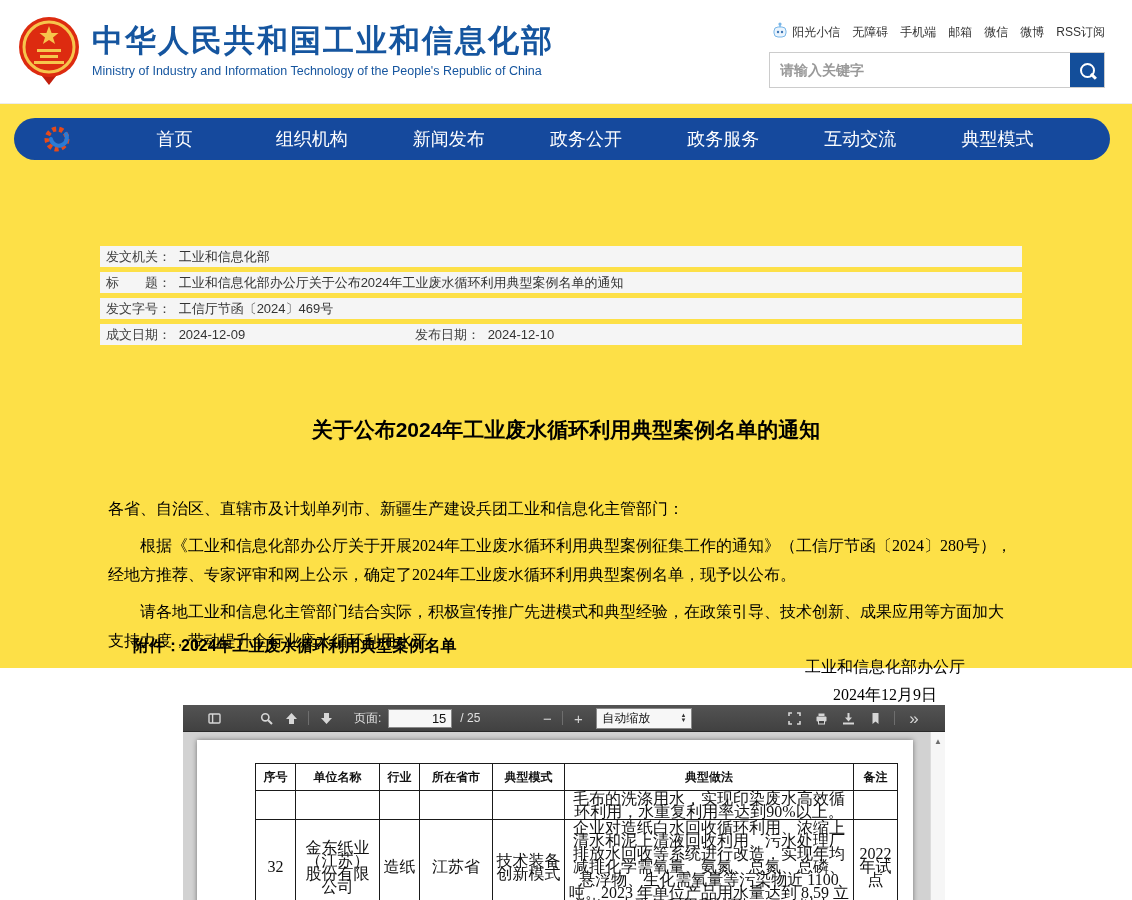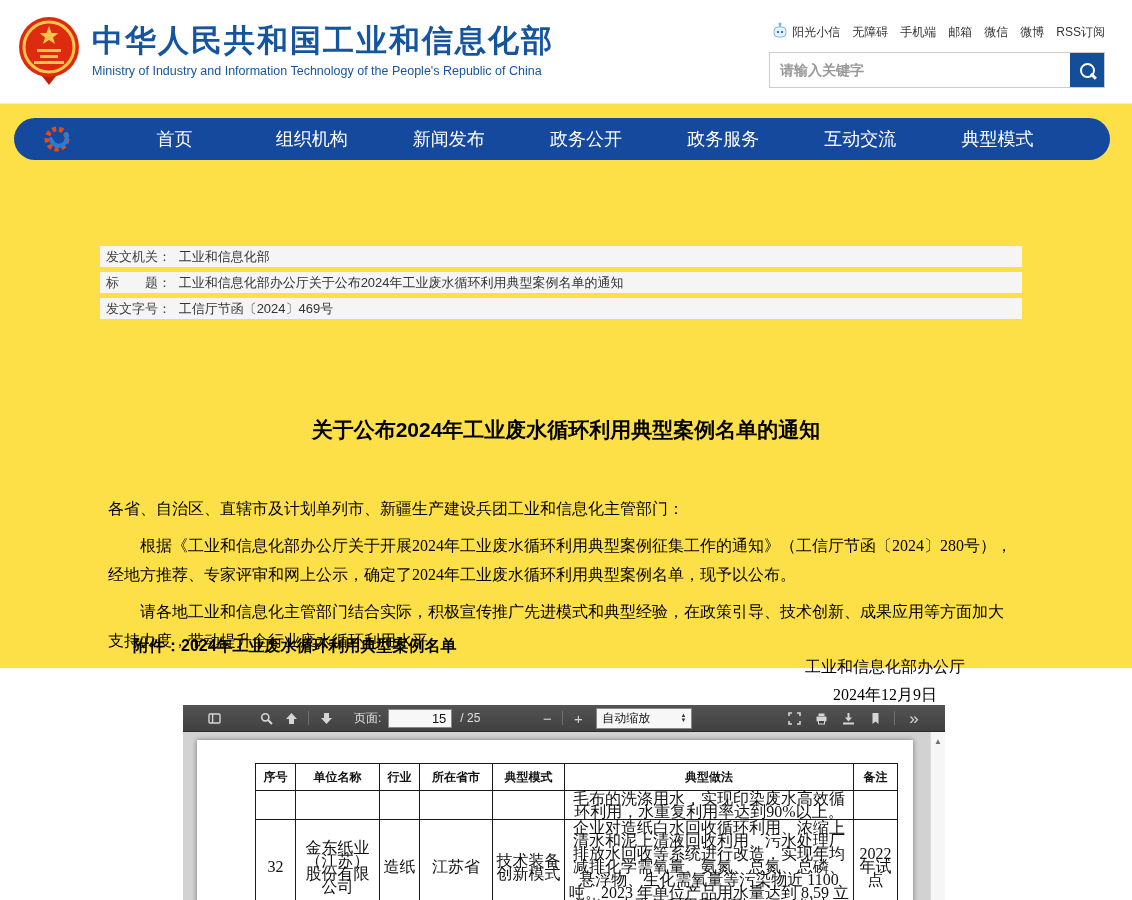--- a/index.html
+++ b/index.html
@@ -158,20 +158,28 @@
       <span class="meta-label">发文机关：</span>
       <span class="meta-value">工业和信息化部</span>
     </div>
     <div class="meta-row">
       <span class="meta-label">标　　题：</span>
       <span class="meta-value">工业和信息化部办公厅关于公布2024年工业废水循环利用典型案例名单的通知</span>
     </div>
     <div class="meta-row">
       <span class="meta-label">发文字号：</span>
       <span class="meta-value">工信厅节函〔2024〕469号</span>
+    </div>
+    <div class="meta-row">
+      <span class="meta-label">成文日期：</span>
+      <span class="meta-value">2024-12-09</span>
+      <span class="pair2">
+        <span class="meta-label">发布日期：</span>
+        <span class="meta-value">2024-12-10</span>
+      </span>
     </div>
   </section>
 
   <h1 class="article-title">关于公布2024年工业废水循环利用典型案例名单的通知</h1>
 
   <div class="article-body">
     <p>各省、自治区、直辖市及计划单列市、新疆生产建设兵团工业和信息化主管部门：</p>
     <p class="indent">根据《工业和信息化部办公厅关于开展2024年工业废水循环利用典型案例征集工作的通知》（工信厅节函〔2024〕280号），经地方推荐、专家评审和网上公示，确定了2024年工业废水循环利用典型案例名单，现予以公布。</p>
     <p class="indent">请各地工业和信息化主管部门结合实际，积极宣传推广先进模式和典型经验，在政策引导、技术创新、成果应用等方面加大支持力度，带动提升全行业废水循环利用水平。</p>
   </div>

